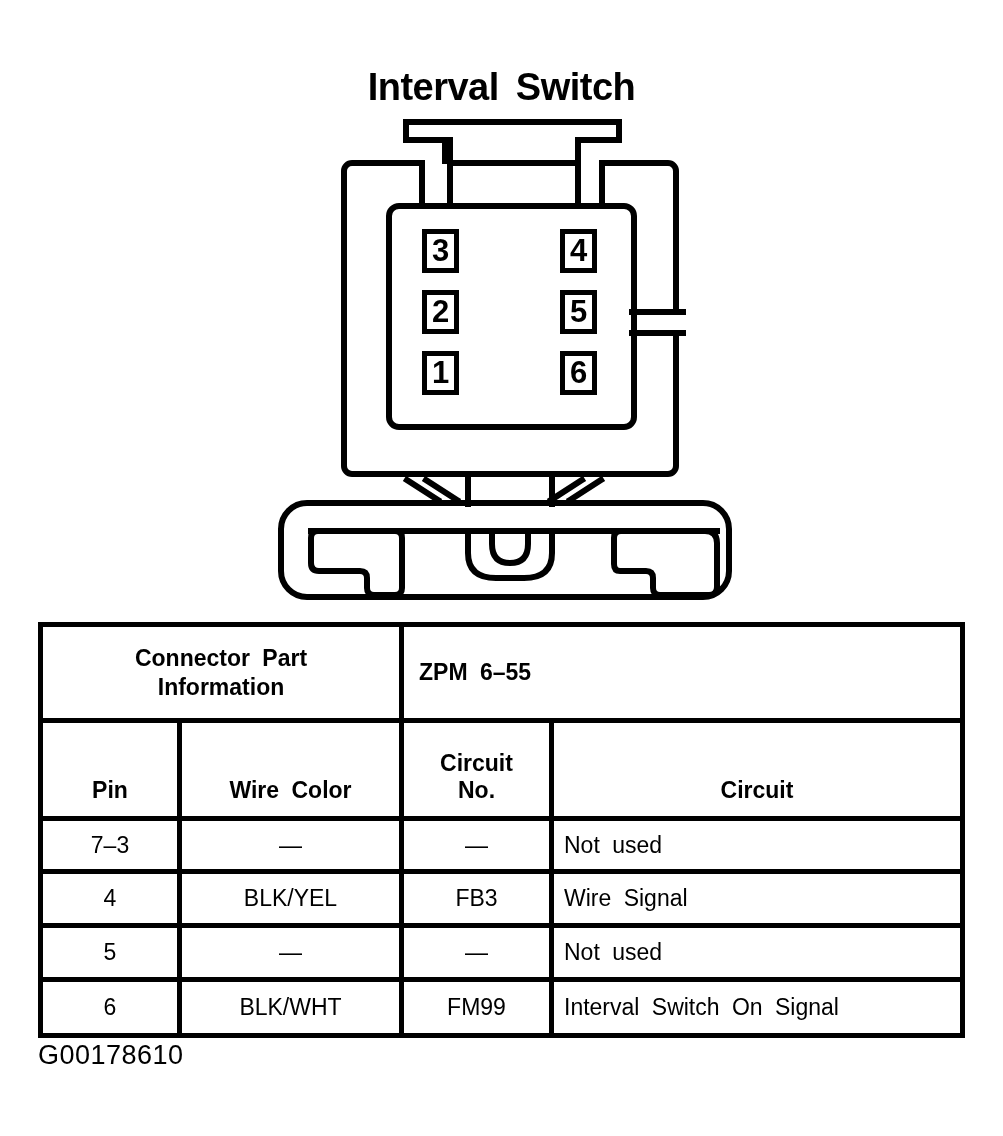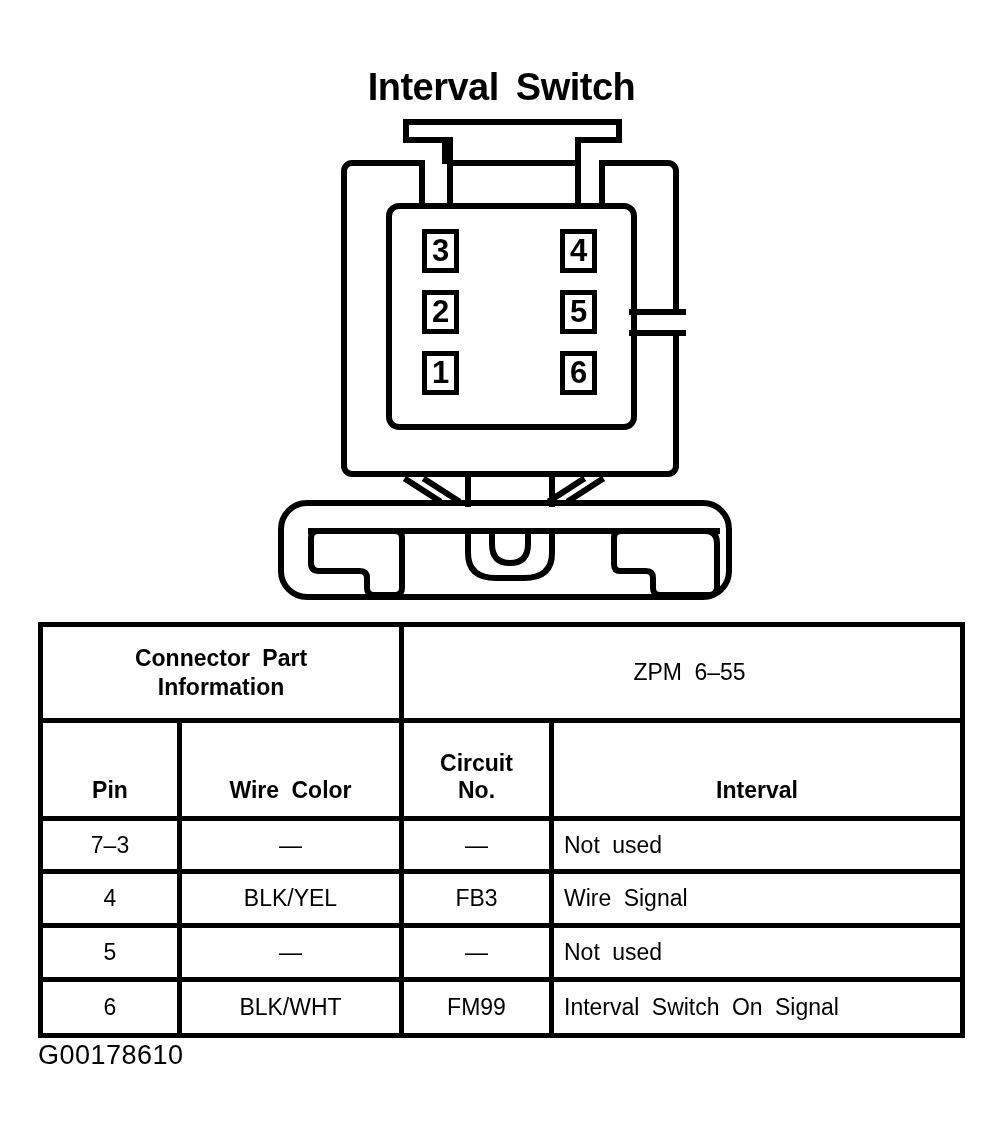--- a/index.html
+++ b/index.html
@@ -70,23 +70,23 @@
   tr.r-data4 { height: 56px; }
   td.c-info {
     text-align: center;
     vertical-align: middle;
     font-weight: bold;
     line-height: 1.25;
   }
   td.c-info .wrap { max-width: 285px; margin: 0 auto; }
   td.c-part {
     vertical-align: middle;
-    font-weight: normal;
+    font-weight: bold;
     padding-left: 15px;
-    text-align: center;
+    text-align: left;
   }
   tr.r-head td {
     vertical-align: bottom;
     text-align: center;
     font-weight: bold;
     padding-bottom: 13px;
     line-height: 1.15;
   }
   tr.r-head td .wrap { max-width: 110px; margin: 0 auto; display: block; }
   td.d-center { text-align: center; vertical-align: middle; }
@@ -180,21 +180,21 @@
       <td>
             <span class="wrap">Pin</span>
           </td>
       <td>
             <span class="wrap" style="max-width:200px">Wire Color</span>
           </td>
       <td>
             <span class="wrap">Circuit No.</span>
           </td>
       <td>
-            <span class="wrap" style="max-width:220px">Interval</span>
+            <span class="wrap" style="max-width:220px">Circuit</span>
           </td>
     </tr>
     <tr class="r-data1">
       <td class="d-center">7–3</td>
       <td class="d-center">—</td>
       <td class="d-center">—</td>
       <td class="d-left">Not used</td>
     </tr>
     <tr class="r-data2">
       <td class="d-center">4</td>

